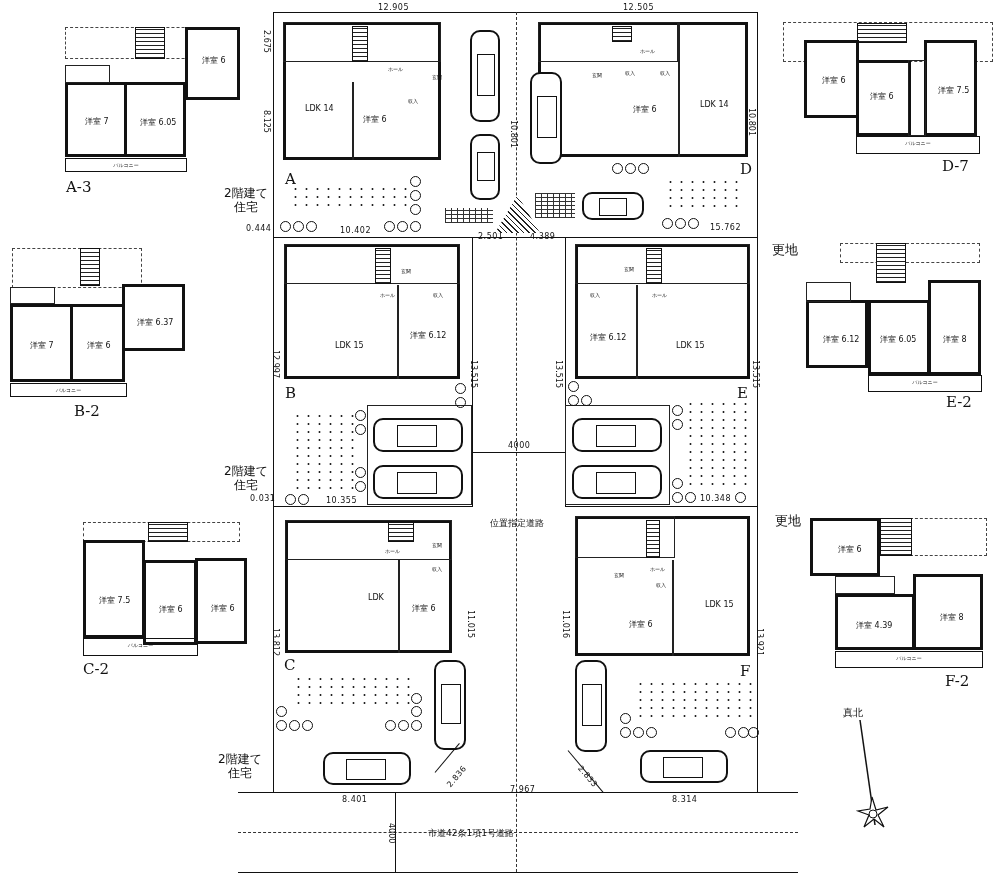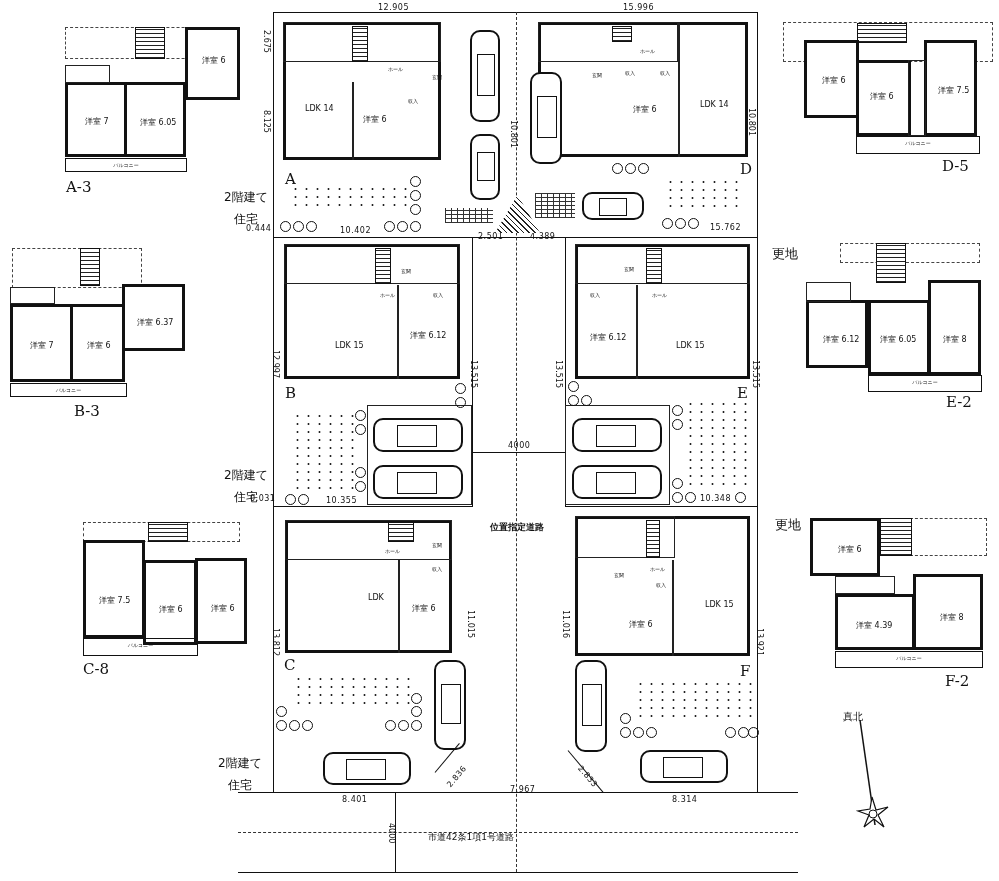--- a/index.html
+++ b/index.html
@@ -17,54 +17,54 @@
   .vdline{position:absolute;border-left:1px dashed #333;}
   .car{position:absolute;border:2px solid #111;border-radius:10px;box-sizing:border-box;background:#fff;}
   .car::after{content:"";position:absolute;left:25%;top:18%;width:45%;height:64%;border:1px solid #111;}
   .carv{position:absolute;border:2px solid #111;border-radius:10px;box-sizing:border-box;background:#fff;}
   .carv::after{content:"";position:absolute;left:18%;top:25%;width:64%;height:45%;border:1px solid #111;}
   .hatch{position:absolute;background:repeating-linear-gradient(45deg,#222 0 1px,#fff 1px 4px);}
   .brick{position:absolute;background:repeating-linear-gradient(0deg,#333 0 1px,transparent 1px 4px),repeating-linear-gradient(90deg,#333 0 1px,#fff 1px 6px);}
   .grass{position:absolute;background-image:radial-gradient(#222 1px,transparent 1.3px);background-size:11px 8px;}
   .tree{position:absolute;width:11px;height:11px;border:1.5px solid #111;border-radius:50%;box-sizing:border-box;}
   .stair{position:absolute;background:repeating-linear-gradient(0deg,#222 0 1px,#fff 1px 4px);border:1px solid #111;box-sizing:border-box;}
-  .jp{position:absolute;font-size:12px;line-height:22px;text-align:center;white-space:nowrap;}
+  .jp{position:absolute;font-size:12px;line-height:14px;text-align:center;white-space:nowrap;}
   .balc{position:absolute;border:1px solid #111;box-sizing:border-box;font-size:5px;text-align:center;line-height:12px;}
 </style>
 </head>
 <body>
 
 <div class="line" style="left:273px;top:12px;width:485px;height:1px;"></div>
 <div class="line" style="left:273px;top:12px;width:1px;height:780px;"></div>
 <div class="line" style="left:757px;top:12px;width:1px;height:780px;"></div>
 <div class="line" style="left:238px;top:792px;width:560px;height:1px;"></div>
 <div class="line" style="left:273px;top:237px;width:485px;height:1px;"></div>
 <div class="line" style="left:273px;top:506px;width:200px;height:1px;"></div>
 <div class="line" style="left:565px;top:506px;width:193px;height:1px;"></div>
 <div class="line" style="left:472px;top:237px;width:1px;height:270px;"></div>
 <div class="line" style="left:565px;top:237px;width:1px;height:270px;"></div>
 <div class="vdline" style="left:516px;top:12px;height:860px;"></div>
 <div class="line" style="left:472px;top:452px;width:93px;height:1px;"></div>
 <div class="dline" style="left:238px;top:832px;width:560px;"></div>
 <div class="line" style="left:238px;top:872px;width:560px;height:1px;"></div>
 <div class="line" style="left:395px;top:792px;width:1px;height:80px;"></div>
 
-<div class="jp" style="left:490px;top:516px;font-size:9px;font-weight:bold;">位置指定道路</div>
+<div class="jp" style="left:490px;top:516px;font-size:9px;">位置指定道路</div>
 <div class="dim" style="left:508px;top:441px;">4000</div>
 <div class="jp" style="left:428px;top:826px;font-size:9px;">市道42条1項1号道路</div>
 <div class="vdim" style="left:396px;top:823px;">4000</div>
 
 <div class="jp" style="left:222px;top:186px;width:48px;white-space:normal;">2階建て 住宅</div>
 <div class="jp" style="left:222px;top:464px;width:48px;white-space:normal;">2階建て 住宅</div>
 <div class="jp" style="left:216px;top:752px;width:48px;white-space:normal;">2階建て 住宅</div>
 <div class="jp" style="left:772px;top:243px;font-size:13px;">更地</div>
 <div class="jp" style="left:775px;top:514px;font-size:13px;">更地</div>
 
 <div class="dim" style="left:378px;top:3px;">12.905</div>
-<div class="dim" style="left:623px;top:3px;">15.996</div>
+<div class="dim" style="left:623px;top:3px;">12.505</div>
 <div class="vdim" style="left:271px;top:30px;">2.675</div>
 <div class="vdim" style="left:271px;top:110px;">8.125</div>
 <div class="vdim" style="left:518px;top:120px;">10.801</div>
 <div class="vdim" style="left:756px;top:108px;">10.801</div>
 <div class="dim" style="left:340px;top:226px;">10.402</div>
 <div class="dim" style="left:710px;top:223px;">15.762</div>
 <div class="dim" style="left:246px;top:224px;">0.444</div>
 <div class="dim" style="left:478px;top:232px;">2.501</div>
 <div class="dim" style="left:530px;top:232px;">4.389</div>
 <div class="vdim" style="left:280px;top:350px;">12.997</div>
@@ -255,48 +255,48 @@
   <div class="dash" style="left:12px;top:248px;width:130px;height:40px;"></div>
   <div class="stair" style="left:80px;top:248px;width:20px;height:38px;"></div>
   <div class="wall" style="left:10px;top:304px;width:63px;height:78px;"></div>
   <div class="wall" style="left:70px;top:304px;width:55px;height:78px;"></div>
   <div class="wall" style="left:122px;top:284px;width:63px;height:67px;"></div>
   <div class="thin" style="left:10px;top:287px;width:45px;height:17px;"></div>
   <div class="room" style="left:30px;top:340px;">洋室 7</div>
   <div class="room" style="left:87px;top:340px;">洋室 6</div>
   <div class="room" style="left:137px;top:317px;">洋室 6.37</div>
   <div class="balc" style="left:10px;top:383px;width:117px;height:14px;">バルコニー</div>
-  <div class="label" style="left:74px;top:402px;">B-3</div>
+  <div class="label" style="left:74px;top:402px;">B-2</div>
 </div>
 
 <div>
   <div class="dash" style="left:83px;top:522px;width:157px;height:20px;"></div>
   <div class="stair" style="left:148px;top:522px;width:40px;height:20px;"></div>
   <div class="wall" style="left:83px;top:540px;width:62px;height:98px;"></div>
   <div class="wall" style="left:143px;top:560px;width:54px;height:85px;"></div>
   <div class="wall" style="left:195px;top:558px;width:52px;height:86px;"></div>
   <div class="room" style="left:99px;top:595px;">洋室 7.5</div>
   <div class="room" style="left:159px;top:604px;">洋室 6</div>
   <div class="room" style="left:211px;top:603px;">洋室 6</div>
   <div class="balc" style="left:83px;top:638px;width:115px;height:18px;">バルコニー</div>
-  <div class="label" style="left:83px;top:660px;">C-8</div>
+  <div class="label" style="left:83px;top:660px;">C-2</div>
 </div>
 
 <div>
   <div class="dash" style="left:783px;top:22px;width:210px;height:40px;"></div>
   <div class="stair" style="left:857px;top:23px;width:50px;height:20px;"></div>
   <div class="wall" style="left:804px;top:40px;width:55px;height:78px;"></div>
   <div class="wall" style="left:856px;top:60px;width:55px;height:76px;"></div>
   <div class="wall" style="left:924px;top:40px;width:53px;height:96px;"></div>
   <div class="thin" style="left:908px;top:60px;width:18px;height:76px;"></div>
   <div class="room" style="left:822px;top:75px;">洋室 6</div>
   <div class="room" style="left:870px;top:91px;">洋室 6</div>
   <div class="room" style="left:938px;top:85px;">洋室 7.5</div>
   <div class="balc" style="left:856px;top:136px;width:124px;height:18px;">バルコニー</div>
-  <div class="label" style="left:942px;top:157px;">D-5</div>
+  <div class="label" style="left:942px;top:157px;">D-7</div>
 </div>
 
 <div>
   <div class="dash" style="left:840px;top:243px;width:140px;height:20px;"></div>
   <div class="stair" style="left:876px;top:243px;width:30px;height:40px;"></div>
   <div class="wall" style="left:806px;top:300px;width:62px;height:68px;"></div>
   <div class="wall" style="left:868px;top:300px;width:62px;height:75px;"></div>
   <div class="wall" style="left:928px;top:280px;width:53px;height:95px;"></div>
   <div class="thin" style="left:806px;top:282px;width:45px;height:20px;"></div>
   <div class="room" style="left:823px;top:334px;">洋室 6.12</div>

